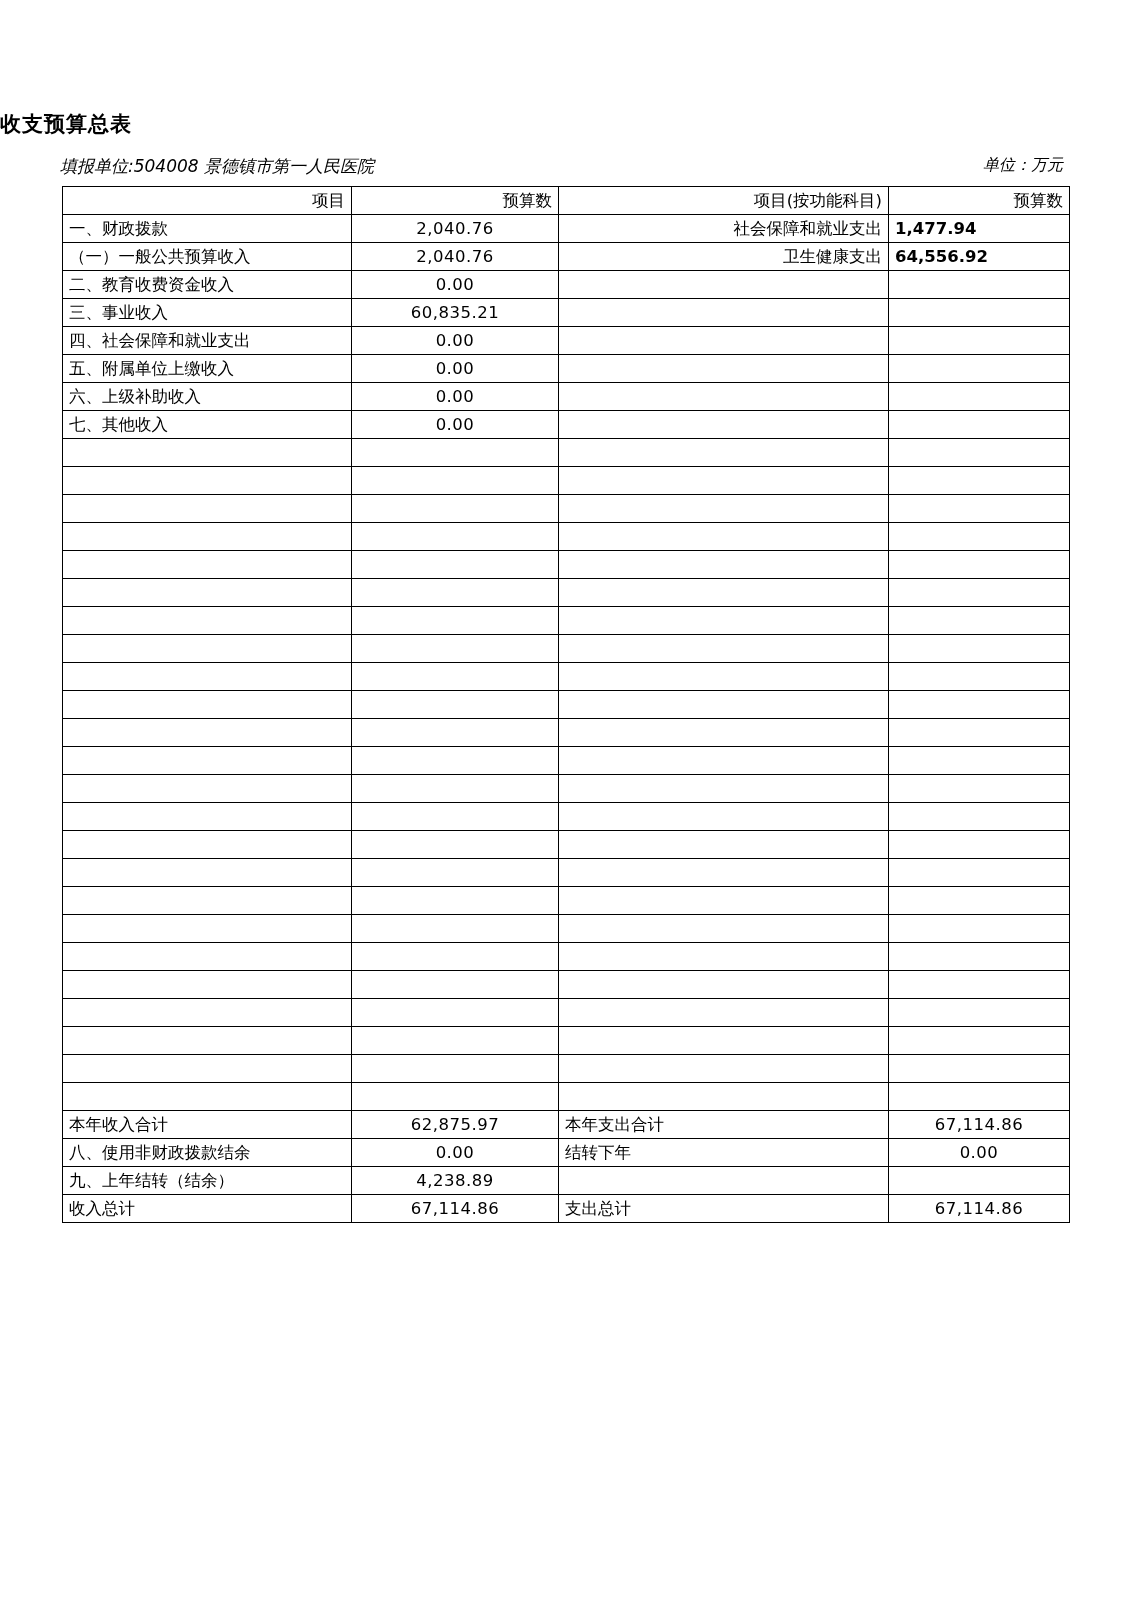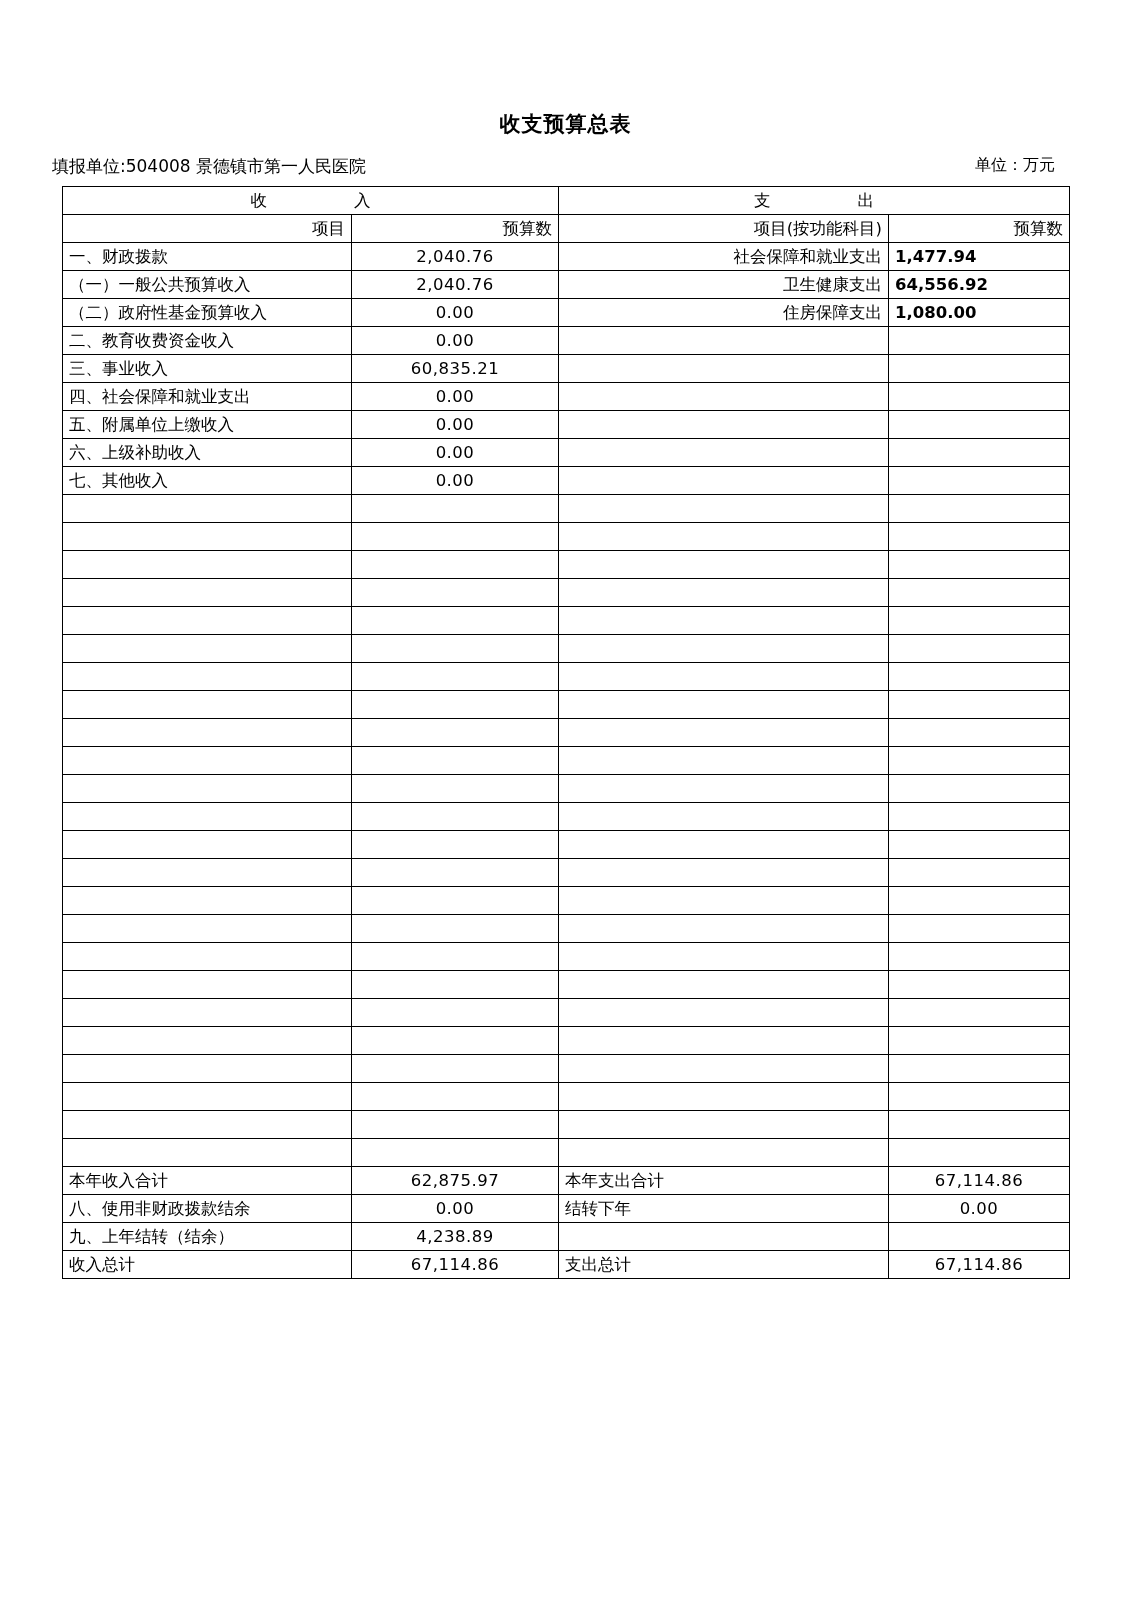--- a/index.html
+++ b/index.html
@@ -19,32 +19,32 @@
     left: 0; top: 0;
     width: 1131px;
     height: 1600px;
     box-sizing: border-box;
   }
   .doc-title {
     position: absolute;
     left: 0;
     top: 110px;
     width: 1131px;
-    text-align: center;
     font-size: 21px;
     font-weight: bold;
     letter-spacing: 1px;
     font-family: "DejaVu Sans", sans-serif;
   }
   .meta-row {
     position: absolute;
-    left: 48px;
+    left: 56px;
     top: 155px;
     width: 1007px;
     height: 24px;
+    font-style: italic;
   }
   .meta-left {
     position: absolute;
     left: 4px;
     top: 0;
     font-size: 17px;
     font-family: "DejaVu Sans", sans-serif;
   }
   .meta-right {
     position: absolute;
@@ -112,49 +112,39 @@
   </div>
 
   <table class="budget">
     <colgroup>
       <col class="col-a">
         <col class="col-b">
         <col class="col-c">
         <col class="col-d">
     </colgroup>
     <tbody id="table-body">
-      <tr>
-        <td class="sect-head" colspan="2">收　　入</td>
-        <td class="sect-head" colspan="2">支　　出</td>
-      </tr>
       <tr>
         <td class="c">项目</td>
         <td class="c">预算数</td>
         <td class="c">项目(按功能科目)</td>
         <td class="c">预算数</td>
       </tr>
     <tr>
           <td class="l indent1">一、财政拨款</td>
           <td class="num">2,040.76</td>
           <td class="c">社会保障和就业支出</td>
           <td class="numb">1,477.94</td>
         </tr>
         <tr>
           <td class="l indent2">（一）一般公共预算收入</td>
           <td class="num">2,040.76</td>
           <td class="c">卫生健康支出</td>
           <td class="numb">64,556.92</td>
         </tr>
         <tr>
-          <td class="l indent2">（二）政府性基金预算收入</td>
-          <td class="num">0.00</td>
-          <td class="c">住房保障支出</td>
-          <td class="numb">1,080.00</td>
-        </tr>
-        <tr>
           <td class="l indent1">二、教育收费资金收入</td>
           <td class="num">0.00</td>
           <td class="l">&nbsp;</td>
           <td class="num">&nbsp;</td>
         </tr>
         <tr>
           <td class="l indent1">三、事业收入</td>
           <td class="num">60,835.21</td>
           <td class="l">&nbsp;</td>
           <td class="num">&nbsp;</td>

